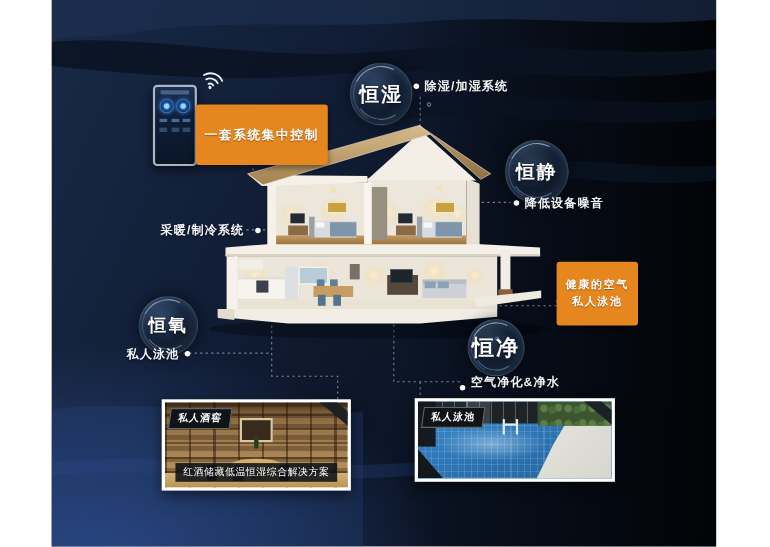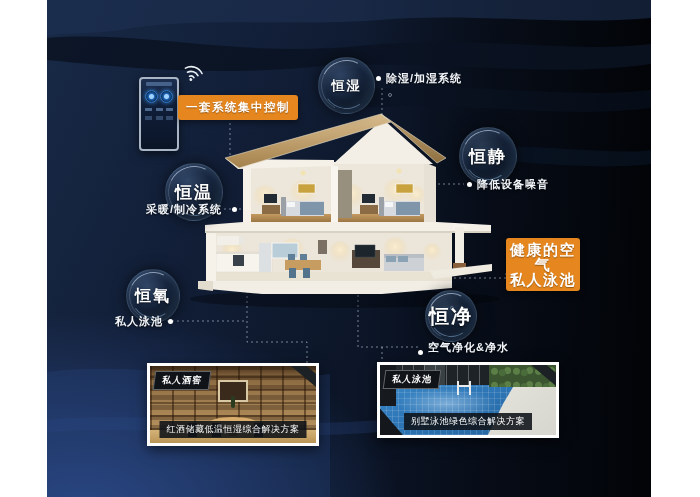--- a/index.html
+++ b/index.html
@@ -20,23 +20,23 @@
   .bubble::before{content:"";position:absolute;inset:2px;border-radius:50%;border:1.5px solid transparent;
     border-top-color:rgba(215,235,255,.55);border-left-color:rgba(215,235,255,.18);transform:rotate(-18deg);}
   .bubble::after{content:"";position:absolute;inset:4px;border-radius:50%;border:1px solid transparent;
     border-bottom-color:rgba(160,210,255,.4);transform:rotate(10deg);}
   
   .desc{position:absolute;display:flex;align-items:center;gap:5px;color:#f2f5f9;font-size:11px;
     font-weight:bold;letter-spacing:1px;text-shadow:0 1px 2px rgba(0,0,0,.7);white-space:nowrap;}
   .dot{width:5px;height:5px;border-radius:50%;background:#fff;flex:0 0 auto;}
   .orange{position:absolute;background:#e5861e;color:#fff;font-weight:bold;border-radius:3px;
     box-shadow:0 2px 6px rgba(0,0,0,.45);text-shadow:0 1px 1px rgba(0,0,0,.35);}
-  .orange.one{left:178px;top:95px;font-size:11.5px;letter-spacing:1.5px;padding:5px 8px;text-align:center;}
-  .orange.two{left:506px;top:238px;width:74px;font-size:15px;letter-spacing:1.5px;text-align:center;
-    padding:4px 0;line-height:15px;}
+  .orange.one{left:178px;top:95px;font-size:11.5px;letter-spacing:1.5px;padding:20px 8px;text-align:center;}
+  .orange.two{left:506px;top:238px;width:74px;font-size:10px;letter-spacing:1.5px;text-align:center;
+    padding:14px 0;line-height:15px;}
   
   .phone{position:absolute;left:139px;top:77px;width:36px;height:70px;border:2px solid #a9b5c4;border-radius:4px;
     background:linear-gradient(180deg,#1d2f50,#0f1d37 42%,#0a1527);box-shadow:0 3px 10px rgba(0,0,0,.55);}
   .ph-head{height:4px;margin:3px 5px 4px;background:rgba(125,165,215,.45);border-radius:1px;}
   .ph-dials{display:flex;justify-content:space-around;margin:0 3px;}
   .dial{width:11px;height:11px;border-radius:50%;border:1px solid #2f7ccc;
     background:radial-gradient(circle,#9ed2ff 0 2px,#1e62b8 3px,#11365f 5px);box-shadow:0 0 4px rgba(60,140,230,.8);}
   .ph-row{display:flex;justify-content:space-between;margin:5px 4px 0;}
   .ph-row i{width:7px;height:3px;background:rgba(140,180,230,.5);}
   .ph-row.r2 i{height:4px;background:rgba(120,160,215,.35);}
@@ -257,23 +257,22 @@
     </g>
     <circle cx="12" cy="19.5" r="1.6" fill="#e9eef4"></circle>
   </svg>
 
   <div class="orange one">一套系统集中控制</div>
   <div class="orange two">
     <div>健康的空气</div>
     <div>私人泳池</div>
   </div>
 
-  <div class="bubble" style="left:318px;top:57px;width:55px;height:55px;font-size:13px;">恒湿</div>
+  <div class="bubble" style="left:318px;top:57px;width:55px;height:55px;font-size:18px;">恒湿</div>
   <div class="bubble" style="left:459px;top:127px;width:56px;height:56px;font-size:17px;text-align:center;">恒静</div>
-  <div class="bubble" style="left:165px;top:163px;width:56px;height:56px;font-size:17px;">恒温</div>
   <div class="bubble" style="left:126px;top:269px;width:52px;height:52px;font-size:16px;">恒氧</div>
   <div class="bubble" style="left:425px;top:290px;width:50px;height:50px;font-size:20px;">恒净</div>
 
   <div class="desc" style="left:376px;top:71px;">
     <span class="dot"></span>
     <span>除湿/加湿系统</span>
   </div>
   <div class="desc" style="left:467px;top:177px;">
     <span class="dot"></span>
     <span>降低设备噪音</span>
@@ -309,16 +308,15 @@
   <div class="card" style="left:377px;top:362px;">
     <div class="art pool">
       <div class="deck"></div>
       <div class="pool-top"></div>
       <div class="pool-plants"></div>
       <div class="pool-bldg-l"></div>
       <div class="pool-dark-corner"></div>
       <div class="ladder"></div>
       <div class="ribbon"></div>
       <div class="tag">私人泳池</div>
-      <div class="caption">别墅泳池绿色综合解决方案</div>
     </div>
   </div>
 </div>
 
 </body></html>

